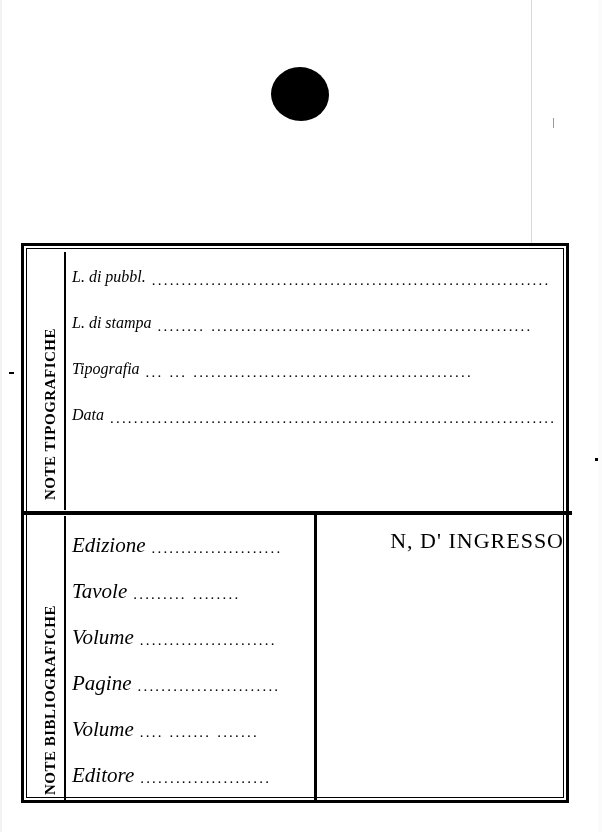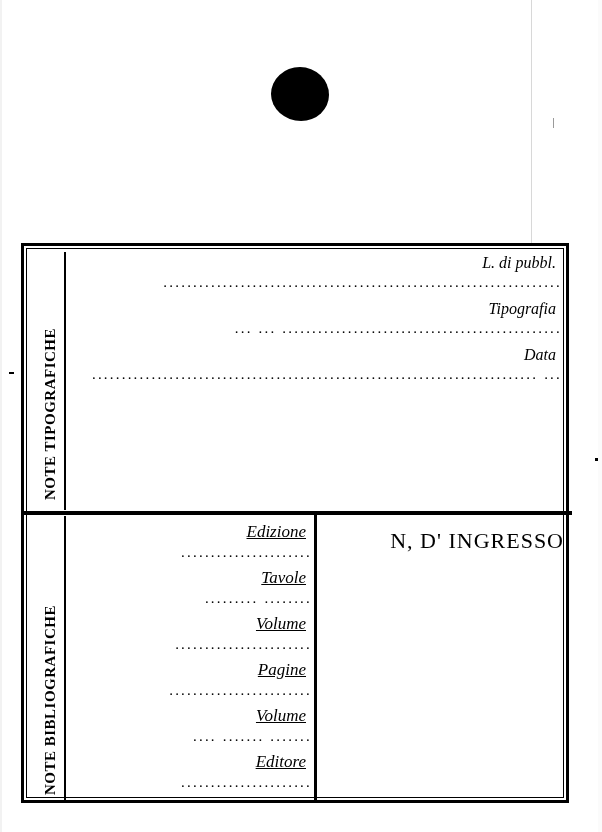--- a/index.html
+++ b/index.html
@@ -159,22 +159,21 @@
   .rows-top {
     position: absolute;
     left: 48px;
     top: 8px;
     width: 490px;
   }
   .row {
     position: relative;
     height: 46px;
     display: flex;
-    align-items: flex-end;
-    flex-direction: column;
+    align-items: center;
   }
   .row-label {
     font-style: italic;
     font-size: 16px;
     white-space: nowrap;
     padding-right: 6px;
   }
   .dots {
     flex: 1 1 auto;
     overflow: hidden;
@@ -192,22 +191,21 @@
     position: absolute;
     left: 48px;
     top: 276px;
     width: 240px;
   }
   .rows-bottom .row {
     height: 46px;
   }
   .rows-bottom .row-label {
     font-style: italic;
-    font-size: 17px;
-    text-decoration: underline;
+    font-size: 21px;
   }
 
   
   .ingresso {
     position: absolute;
     left: 300px;
     top: 282px;
     width: 240px;
     text-align: right;
     font-family: "Liberation Serif", serif;
@@ -247,20 +245,24 @@
     <div class="side-label" id="side-label-bibliographic">NOTE BIBLIOGRAFICHE</div>
 
     <div class="rows-top">
 
       <div class="row">
         <span class="row-label">L. di pubbl.</span>
         <span class="dots">...................................................................</span>
       </div>
 
 
+      <div class="row">
+        <span class="row-label">L. di stampa</span>
+        <span class="dots">........  ......................................................</span>
+      </div>
 
       <div class="row">
         <span class="row-label">Tipografia</span>
         <span class="dots">...   ...   ...............................................</span>
       </div>
 
       <div class="row">
         <span class="row-label">Data</span>
         <span class="dots">...........................................................................   ...</span>
       </div>

